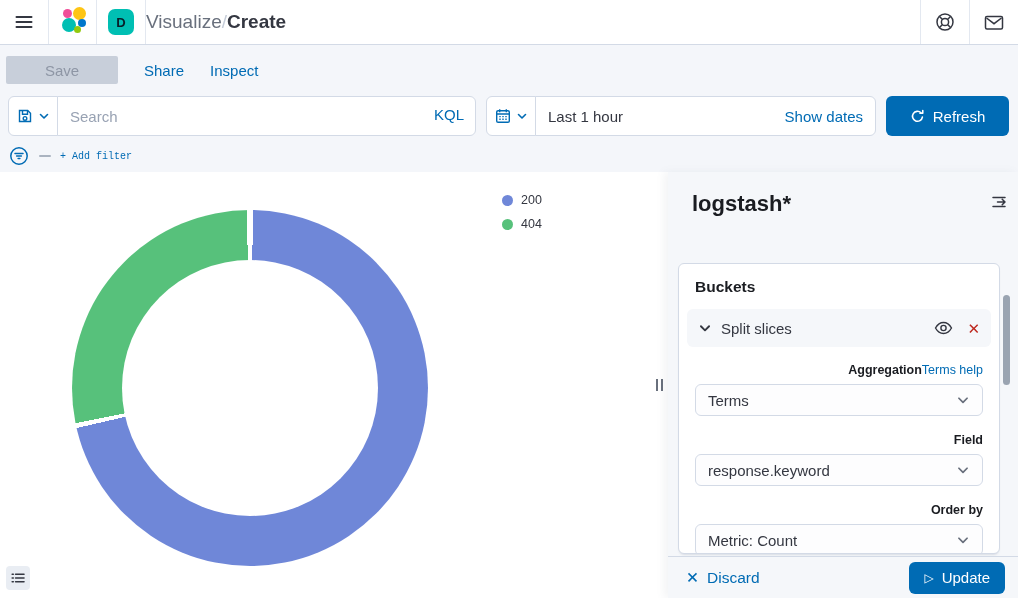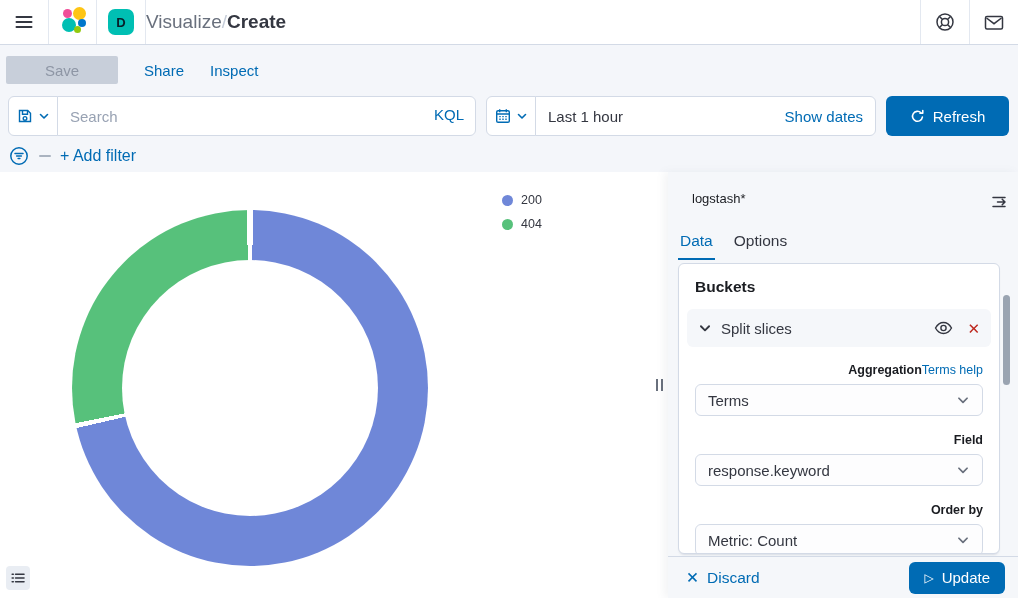--- a/index.html
+++ b/index.html
@@ -65,21 +65,21 @@
   }
   .date-value { color:#343741; }
   .date-spacer { flex:1; }
   .refresh-btn {
     margin-left:10px; width:123px; border:none; border-radius:6px; background:#006bb4; color:#fff;
     display:flex; align-items:center; justify-content:center; gap:8px;
     font-family:inherit; font-size:15px; font-weight:500; cursor:pointer;
   }
   .filter-row { position:absolute; top:99px; left:8px; height:24px; display:flex; align-items:center; gap:9px; }
   .filter-dash { width:12px; height:2px; background:#aab3c0; border-radius:1px; }
-  .add-filter { color:#006bb4; font-size:16px; cursor:pointer; }
+  .add-filter { color:#006bb4; font-size:10px; cursor:pointer;font-family:Liberation Mono, monospace; }
 
   
   .chart-panel { position:absolute; top:172px; left:0; width:668px; bottom:0; background:#fff; }
   .donut { position:absolute; left:72px; top:38px; width:356px; height:356px; border-radius:50%; }
   .donut-hole { position:absolute; inset:50px; border-radius:50%; background:#fff; }
   .legend { position:absolute; left:502px; top:21px; display:flex; flex-direction:column; gap:10px; }
   .legend-item { display:flex; align-items:center; gap:8px; cursor:pointer; }
   .legend-dot { width:11px; height:11px; border-radius:50%; flex:0 0 11px; }
   .legend-label { font-size:12.5px; color:#343741; }
   .legend-toggle {
@@ -90,21 +90,21 @@
     position:absolute; top:172px; left:650px; width:18px; bottom:0;
     display:flex; align-items:center; justify-content:center; gap:3px; cursor:col-resize;
   }
   .resizer i { width:2px; height:12px; background:#69707d; }
 
   
   .sidebar {
     position:absolute; top:172px; left:668px; right:0; bottom:0; background:#f5f7fa;
     box-shadow:-4px 0 8px rgba(105,112,125,0.08);
   }
-  .sidebar-title { position:absolute; top:19px; left:24px; font-size:13px; font-weight:400; color:#1a1c21; }
+  .sidebar-title { position:absolute; top:19px; left:24px; font-size:22px; font-weight:700; color:#1a1c21; }
   .collapse-btn { position:absolute; top:19px; right:8px; background:none; border:none; padding:2px; cursor:pointer; }
   .tabs { position:absolute; top:56px; left:10px; display:flex; gap:17px; }
   .tab { font-size:15.5px; padding:4px 2px 8px; cursor:pointer; color:#343741; border-bottom:2px solid transparent; }
   .tab.active { color:#006bb4; font-weight:500; border-bottom-color:#006bb4; }
 
   .card {
     position:absolute; left:10px; right:18px; top:91px; bottom:44px;
     background:#fff; border:1px solid #d3dae6; border-radius:6px;
     padding:14px 16px; overflow:hidden; box-shadow:0 2px 2px -1px rgba(152,162,179,0.3);
   }
@@ -292,24 +292,20 @@
   <div class="sidebar">
     <div class="sidebar-title">logstash*</div>
     <button class="collapse-btn">
       <span>
         <svg width="18" height="18" viewBox="0 0 18 18" fill="none" stroke="#343741" stroke-width="1.5" stroke-linecap="round" stroke-linejoin="round">
             <path d="M3 4.5h12M3 13.5h12M7.5 9H15M12.2 6.2L15 9l-2.8 2.8"></path>
           </svg>
       </span>
     </button>
 
-    <div class="tabs">
-      <div class="tab active">Data</div>
-      <div class="tab">Options</div>
-    </div>
 
     <div class="card">
       <h3 class="card-title">Buckets</h3>
 
       <div class="split-row">
         <span>
           <svg width="14" height="14" viewBox="0 0 12 12" fill="none" stroke="#343741" stroke-width="1.6" stroke-linecap="round" stroke-linejoin="round">
               <path d="M2.5 4.5L6 8l3.5-3.5"></path>
             </svg>
         </span>

